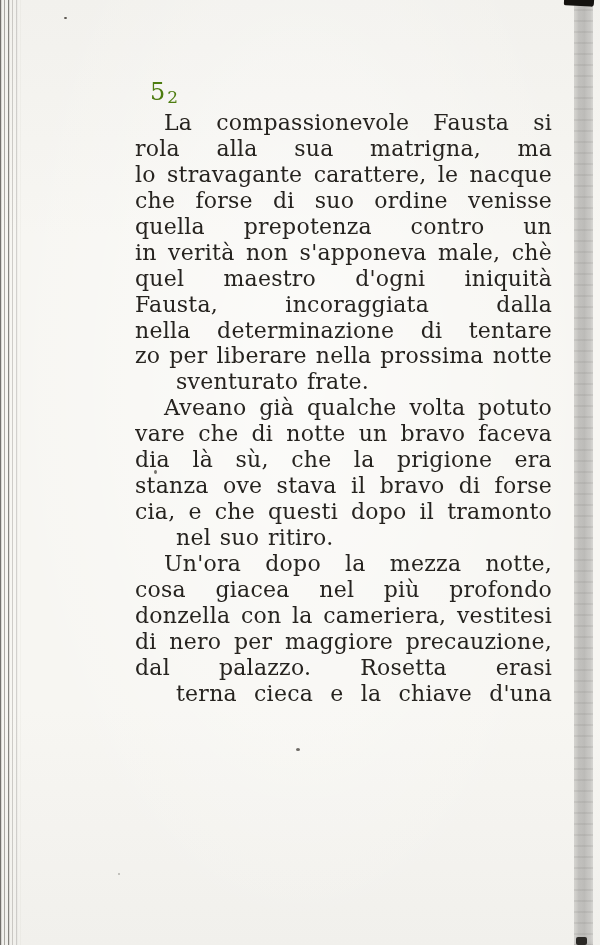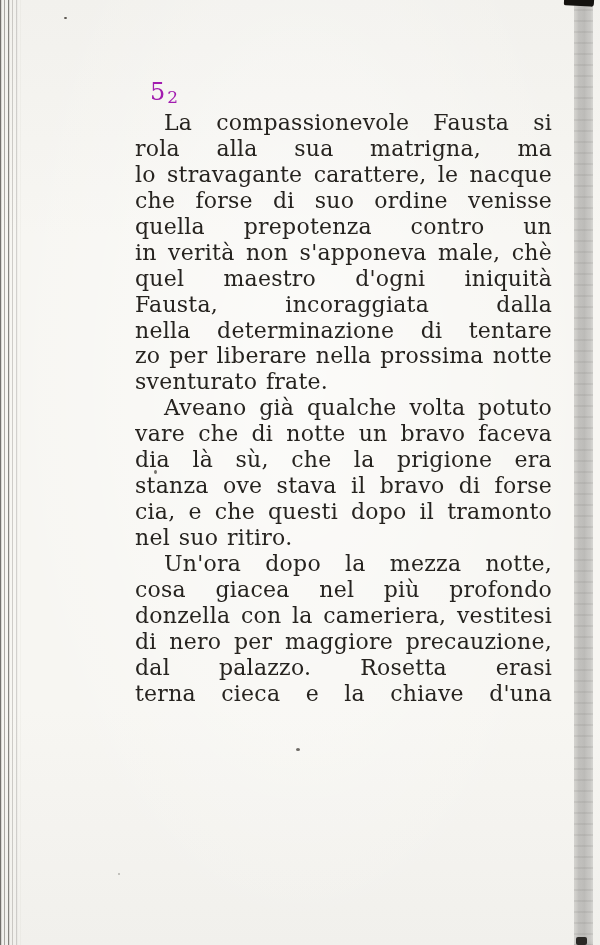--- a/index.html
+++ b/index.html
@@ -44,33 +44,33 @@
     background:#2b2926;border-radius:2px;
   }
   .speck{position:absolute;background:#55514b;border-radius:50%;}
   .speck.s1{left:64px;top:17px;width:3px;height:2px;}
   .speck.s2{left:154px;top:470px;width:3px;height:4px;opacity:.8;}
   .speck.s3{left:296px;top:748px;width:4px;height:3px;opacity:.85;}
   .speck.s4{left:118px;top:873px;width:2px;height:2px;opacity:.4;}
 
   .pagenum{
     position:absolute;left:150px;top:78px;
-    font-size:24px;letter-spacing:1px;color:#a21caf;
+    font-size:24px;letter-spacing:1px;color:#4d7c0f;
   }
   .pagenum .ds{font-size:17px;position:relative;top:3px;left:1px;}
 
   .textblock{position:absolute;left:135px;top:110px;width:417px;}
   .line{
     font-size:22px;line-height:25.95px;height:25.95px;overflow:hidden;
     letter-spacing:.25px;word-spacing:1.5px;
     text-align:justify;text-align-last:justify;
     -moz-text-align-last:justify;
   }
   .line.indent{text-indent:29px;}
-  .line.end{text-align-last:left;-moz-text-align-last:left;}
+  .line.end{text-align-last:left;margin-left:41px;-moz-text-align-last:left;}
 </style>
 </head>
 <body>
 
 <div class="page">
 
   <div class="binding"></div>
   <div class="pedge"></div>
   <div class="corner-top"></div>
   <div class="corner-bottom"></div>

